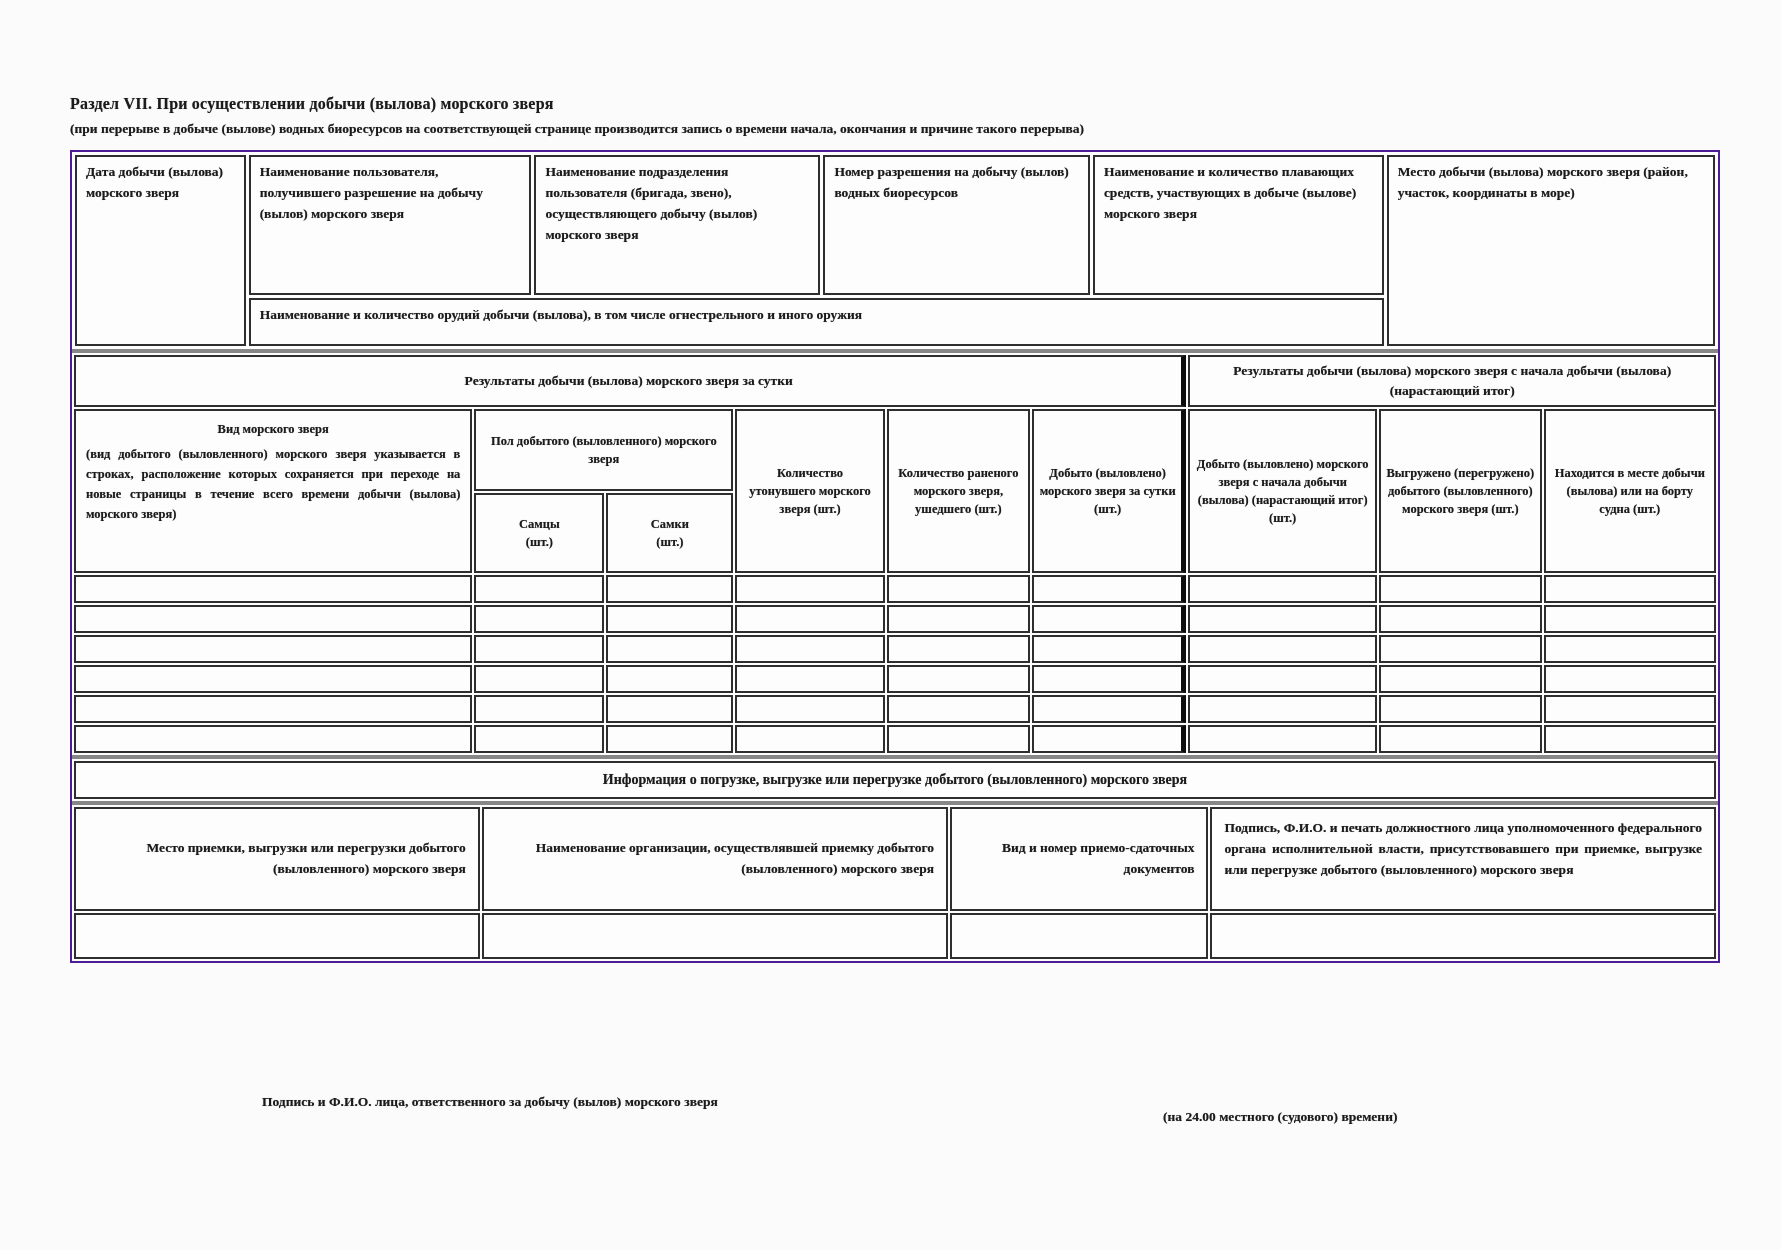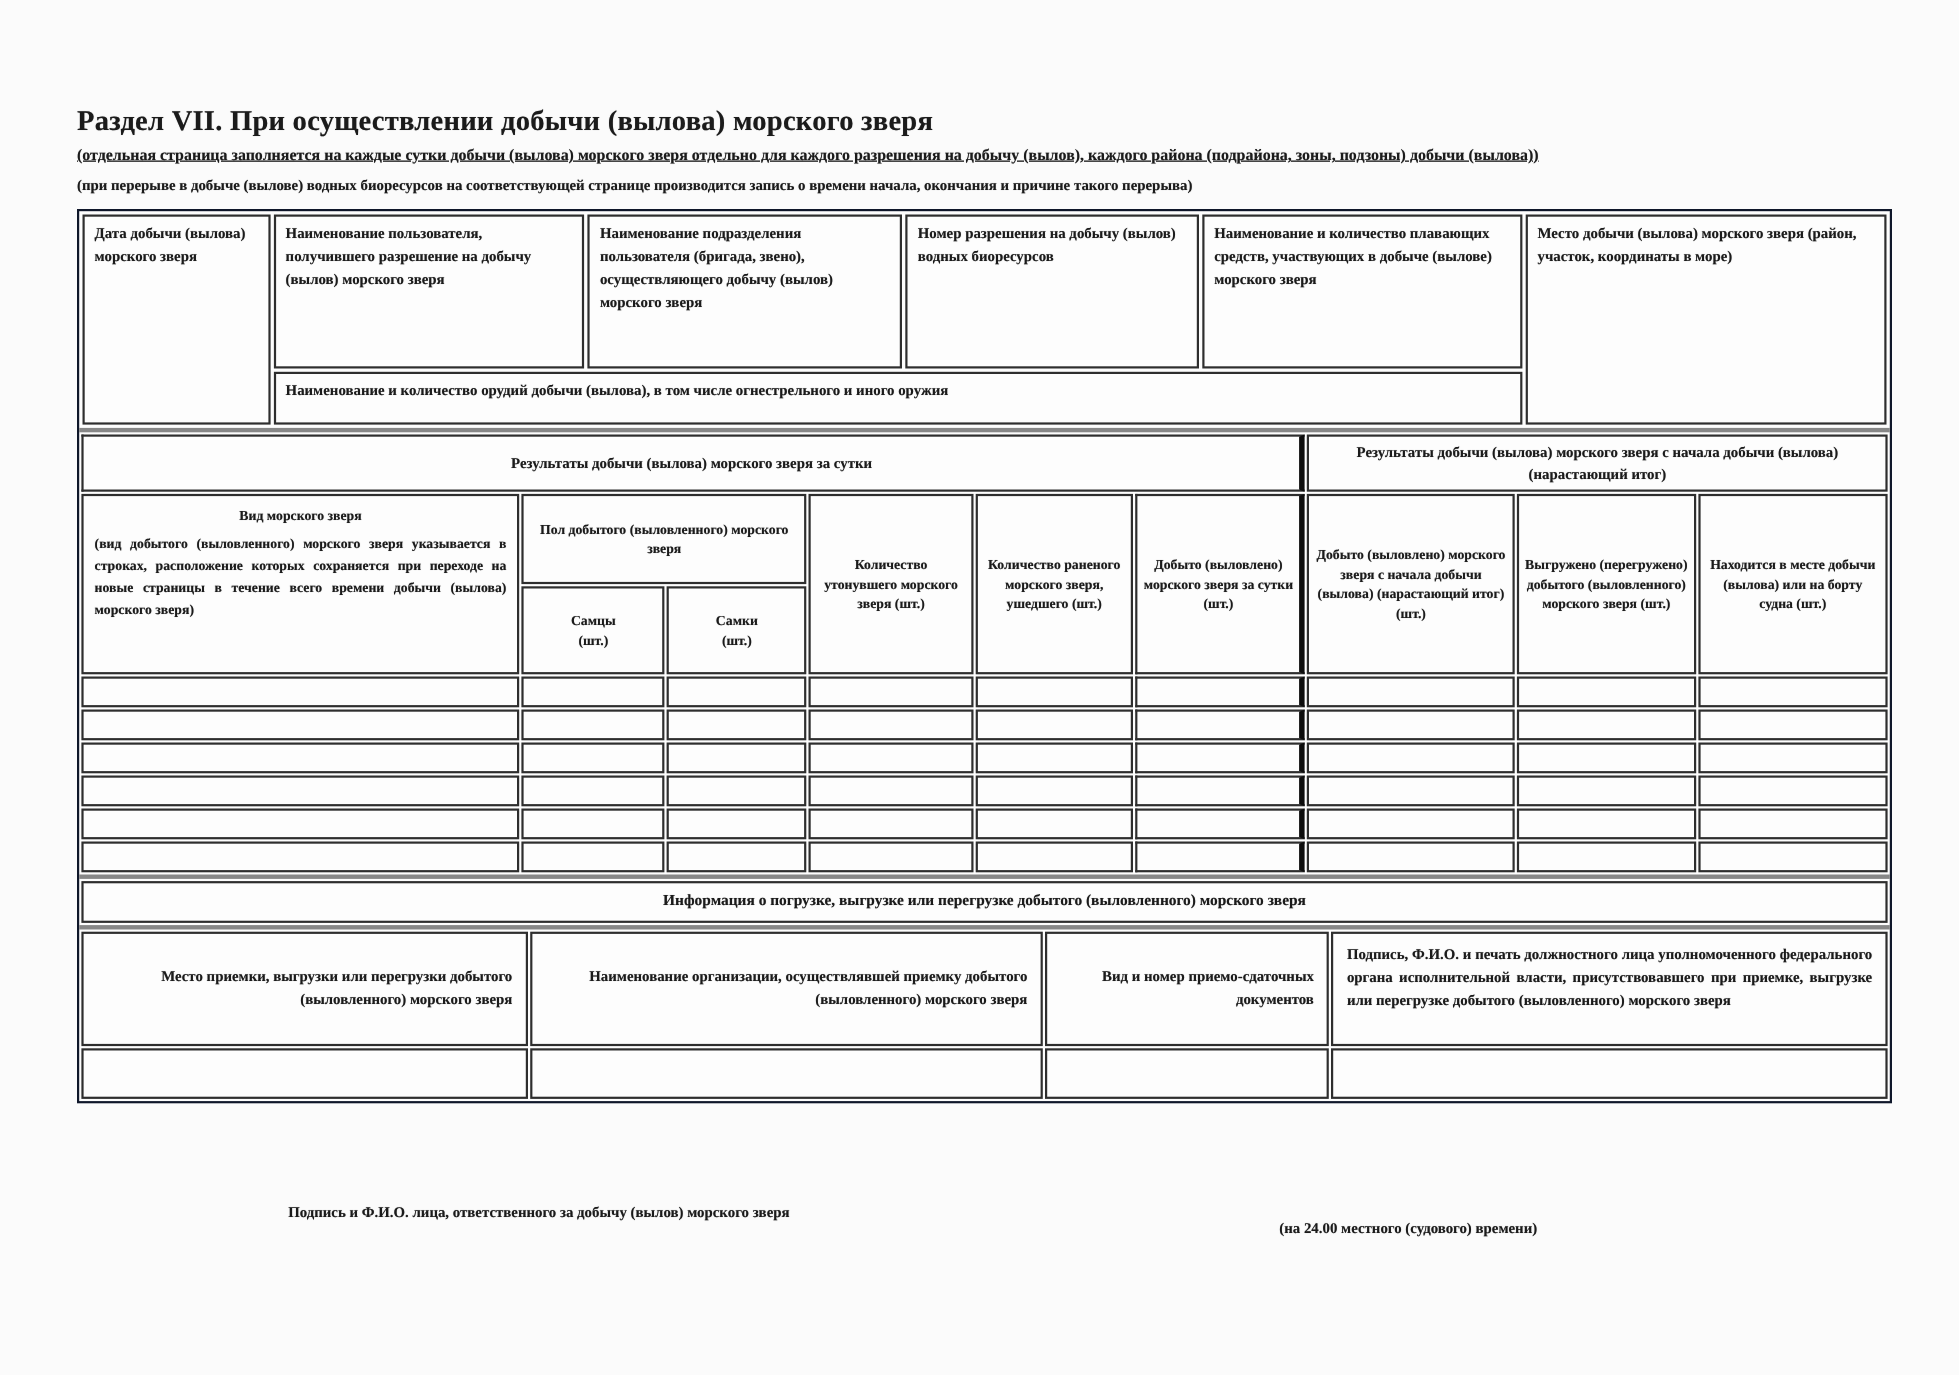--- a/index.html
+++ b/index.html
@@ -8,29 +8,29 @@
     background: #fbfbfb;
     font-family: "Liberation Serif", "DejaVu Serif", serif;
     color: #1b1b1b;
   }
   .page {
     position: relative;
     width: 1781px; height: 1250px;
     padding: 95px 61px 0 70px;
     text-shadow: 0 0 0.7px rgba(40,40,40,0.55);
   }
-  .title { font-size: 26px; font-weight: bold; letter-spacing: .2px; }
+  .title { font-size: 16px; font-weight: bold; letter-spacing: .2px; }
   .subtitle {
     margin-top: 6px; width: 1445px;
     font-size: 14.5px; font-weight: bold; line-height: 1.5;
     text-decoration: underline;
   }
   .note { margin-top: 8px; font-size: 13.5px; font-weight: bold; }
 
-  .formwrap { margin-top: 13px; width: 1650px; border: 2px solid #0f172a; background: #fdfdfd; }
+  .formwrap { margin-top: 13px; width: 1650px; border: 2px solid #4c1d95; background: #fdfdfd; }
 
   table { border-collapse: separate; width: 100%; table-layout: fixed; }
   td { border: 2px solid #2e2e2e; font-weight: bold; }
 
   
   .toptable { border-spacing: 3px; font-size: 13.5px; }
   .toptable td { vertical-align: top; padding: 5px 9px; line-height: 1.55; }
   .toptable .r1 td { height: 140px; }
   .toptable .ctr { }
   .toptable .gear td { height: 48px; }
@@ -72,21 +72,20 @@
   .footer { position: absolute; top: 1094px; left: 70px; width: 1650px; font-size: 13.5px; font-weight: bold; }
   .footer .fl { position: absolute; left: 192px; white-space: nowrap; }
   .footer .fr { position: absolute; left: 1093px; white-space: nowrap; margin-top: 15px; }
 </style>
 </head>
 <body>
 
 <div class="page">
 
   <div class="title">Раздел VII. При осуществлении добычи (вылова) морского зверя</div>
-  <div class="subtitle">(отдельная страница заполняется на каждые сутки добычи (вылова) морского зверя отдельно для каждого разрешения на добычу (вылов), каждого района (подрайона, зоны, подзоны) добычи (вылова))</div>
   <div class="note">(при перерыве в добыче (вылове) водных биоресурсов на соответствующей странице производится запись о времени начала, окончания и причине такого перерыва)</div>
 
   <div class="formwrap">
 
     <table class="toptable">
       <colgroup>
         <col style="width:10.5%">
           <col style="width:17.4%">
           <col style="width:17.6%">
         <col style="width:16.4%">

